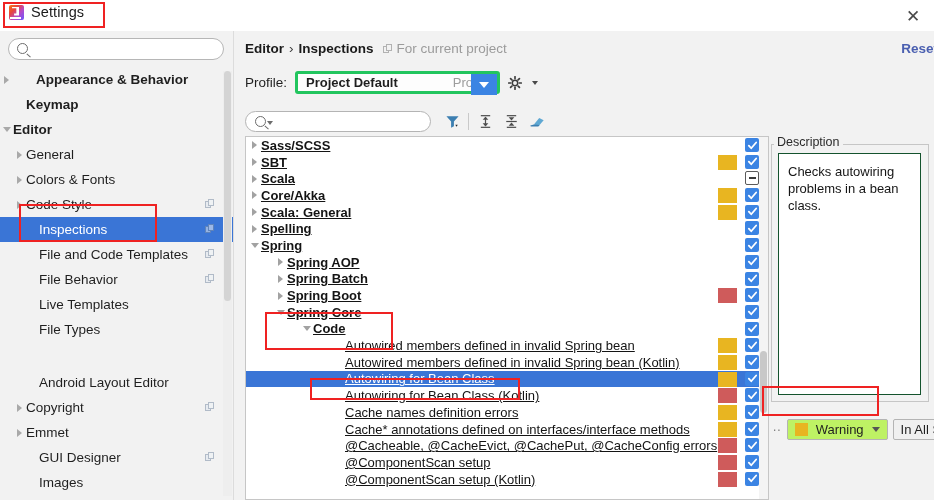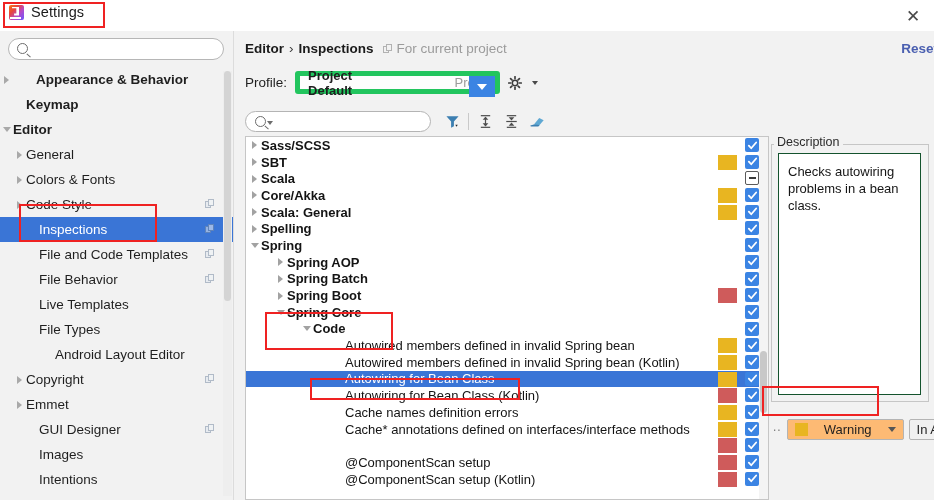--- a/index.html
+++ b/index.html
@@ -62,21 +62,21 @@
   .bc-scope{display:flex;align-items:center;gap:4px;font-weight:normal;color:#9b9b9b;margin-left:4px;}
   .bc-scope-ic{width:10px;height:10px;position:relative;}
   .bc-scope-ic::before{content:"";position:absolute;left:0;top:2px;width:6px;height:7px;
     border:1px solid #b2b2b2;box-sizing:border-box;}
   .bc-scope-ic::after{content:"";position:absolute;left:3px;top:0;width:6px;height:7px;
     border:1px solid #b2b2b2;background:#f2f2f2;box-sizing:border-box;}
   .reset{position:absolute;right:-4px;top:10px;font-size:13.5px;color:#4a5fb0;font-weight:bold;}
 
   .profile-row{position:absolute;left:5px;top:40px;display:flex;align-items:center;gap:8px;}
   .profile-lab{font-size:13.5px;}
-  .combo{width:205px;height:23px;border:5px solid #22c55e;border-radius:3px;background:#fdfdfd;
+  .combo{width:205px;height:23px;border:3px solid #22c55e;border-radius:3px;background:#fdfdfd;
     display:flex;align-items:center;position:relative;box-sizing:border-box;}
   .combo-main{font-weight:bold;font-size:13px;margin-left:8px;}
   .combo-sub{font-size:13px;color:#9c9c9c;margin-left:24px;padding-left:31px;}
   .combo-arrow{position:absolute;right:0;top:0;width:26px;height:21px;background:#3b84e3;
     display:flex;align-items:center;justify-content:center;}
   .combo-arrow i{width:0;height:0;border-left:5px solid transparent;border-right:5px solid transparent;
     border-top:6px solid #ffffff;display:block;}
   .gear{width:14px;height:14px;position:relative;}
   .gear svg{display:block;}
   .gear-caret{width:0;height:0;border-left:3.5px solid transparent;border-right:3.5px solid transparent;
@@ -96,21 +96,21 @@
   .tree{position:absolute;left:5px;top:105px;width:524px;height:364px;background:#ffffff;
     border:1px solid #c6c6c6;box-sizing:border-box;overflow:hidden;}
   .trow{position:relative;height:16.7px;display:flex;align-items:center;white-space:nowrap;}
   .trow.sel{background:#3a75d6;}
   .trow.sel .tlabel{color:#ffffff;}
   .t-arrow{flex:0 0 13px;display:flex;align-items:center;justify-content:center;}
   .t-arrow i{display:block;width:0;height:0;border-left:5px solid #a2a2a2;
     border-top:4px solid transparent;border-bottom:4px solid transparent;}
   .t-arrow.down i{border-left:4px solid transparent;border-right:4px solid transparent;
     border-top:5px solid #a2a2a2;border-bottom:0;}
-  .tlabel{font-size:13px;color:#141414;}
+  .tlabel{font-size:13px;color:#141414;text-decoration:underline;}
   .tlabel.bold{font-weight:bold;}
   .sev{position:absolute;left:472px;top:1px;width:19px;height:15px;}
   .chk{position:absolute;left:499px;top:1px;width:14px;height:14px;border-radius:2px;
     background:#3b84e3;display:flex;align-items:center;justify-content:center;}
   .chk svg{display:block;}
   .chk.tri{background:#ffffff;border:1px solid #5a5a5a;box-sizing:border-box;}
   .chk.tri::after{content:"";width:7px;height:2px;background:#3a3a3a;display:block;}
   .tree-scroll{position:absolute;right:0;top:0;width:9px;height:362px;background:#f4f4f4;}
   .tree-scroll .thumb{position:absolute;left:1px;top:214px;width:7px;height:62px;background:#c8c8c8;border-radius:4px;}
 
@@ -119,22 +119,22 @@
   .desc-title{position:absolute;left:5px;top:-1px;font-size:12.5px;color:#2a2a2a;background:#f2f2f2;
     padding:0 3px;z-index:2;}
   .desc-frame{position:absolute;left:2px;top:8px;width:158px;height:258px;
     border:1px solid #c6c6c6;box-sizing:border-box;background:#f2f2f2;}
   .desc-body{position:absolute;left:9px;top:17px;width:143px;height:242px;background:#ffffff;
     border:1px solid #14532d;box-sizing:border-box;padding:9px 9px;font-size:13px;line-height:17px;color:#151515;}
 
   
   .sevrow{position:absolute;left:533px;top:388px;display:flex;align-items:center;gap:5px;}
   .sev-dots{font-size:12px;color:#777;letter-spacing:1px;padding-bottom:5px;}
-  .sev-combo{height:21px;border:1px solid #b4b4b4;border-radius:2px;background:#fdba74;
-    display:flex;align-items:center;gap:16px;padding:0 7px;box-sizing:border-box;}
+  .sev-combo{height:21px;border:1px solid #b4b4b4;border-radius:2px;background:#bef264;
+    display:flex;align-items:center;gap:8px;padding:0 7px;box-sizing:border-box;}
   .sev-sw{width:13px;height:13px;}
   .sev-lab{font-size:13px;}
   .sev-caret{width:0;height:0;border-left:4px solid transparent;border-right:4px solid transparent;
     border-top:5px solid #555;}
   .scope-btn{height:21px;border:1px solid #b4b4b4;border-radius:2px;background:#f0f0f0;
     display:flex;align-items:center;padding:0 7px;box-sizing:border-box;font-size:13px;
     overflow:hidden;white-space:nowrap;}
 </style>
 </head>
 <body>
@@ -207,21 +207,21 @@
           <span class="s-copy"></span>
         </div>
         <div class="side-row" style="padding-left: 0px;">
           <span class="s-arrow none" style="margin-left: 26px;"></span>
           <span class="s-label">Live Templates</span>
         </div>
         <div class="side-row" style="padding-left: 0px;">
           <span class="s-arrow none" style="margin-left: 26px;"></span>
           <span class="s-label">File Types</span>
         </div>
-        <div class="side-row" style="padding-left: 16px;">
+        <div class="side-row" style="padding-left: 0px; margin-top: 28px;">
           <span class="s-arrow none" style="margin-left: 26px;"></span>
           <span class="s-label">Android Layout Editor</span>
         </div>
         <div class="side-row" style="padding-left: 0px;">
           <span class="s-arrow " style="margin-left: 13px;">
             <i></i>
           </span>
           <span class="s-label">Copyright</span>
           <span class="s-copy"></span>
         </div>
@@ -522,20 +522,21 @@
             <span class="tlabel">Cache* annotations defined on interfaces/interface methods</span>
             <span class="sev" style="background: rgb(232, 181, 33);"></span>
             <span class="chk">
               <svg width="11" height="11" viewBox="0 0 12 12">
                 <path d="M2 6.2l2.6 2.8L10 2.7" stroke="#ffffff" stroke-width="2" fill="none" stroke-linecap="round" stroke-linejoin="round"></path>
               </svg>
             </span>
           </div>
           <div class="trow">
             <span class="t-arrow none" style="margin-left: 86px;"></span>
+            <span class="tlabel">@Cacheable, @CacheEvict, @CachePut, @CacheConfig errors</span>
             <span class="sev" style="background: rgb(207, 91, 91);"></span>
             <span class="chk">
               <svg width="11" height="11" viewBox="0 0 12 12">
                 <path d="M2 6.2l2.6 2.8L10 2.7" stroke="#ffffff" stroke-width="2" fill="none" stroke-linecap="round" stroke-linejoin="round"></path>
               </svg>
             </span>
           </div>
           <div class="trow">
             <span class="t-arrow none" style="margin-left: 86px;"></span>
             <span class="tlabel">@ComponentScan setup</span>

